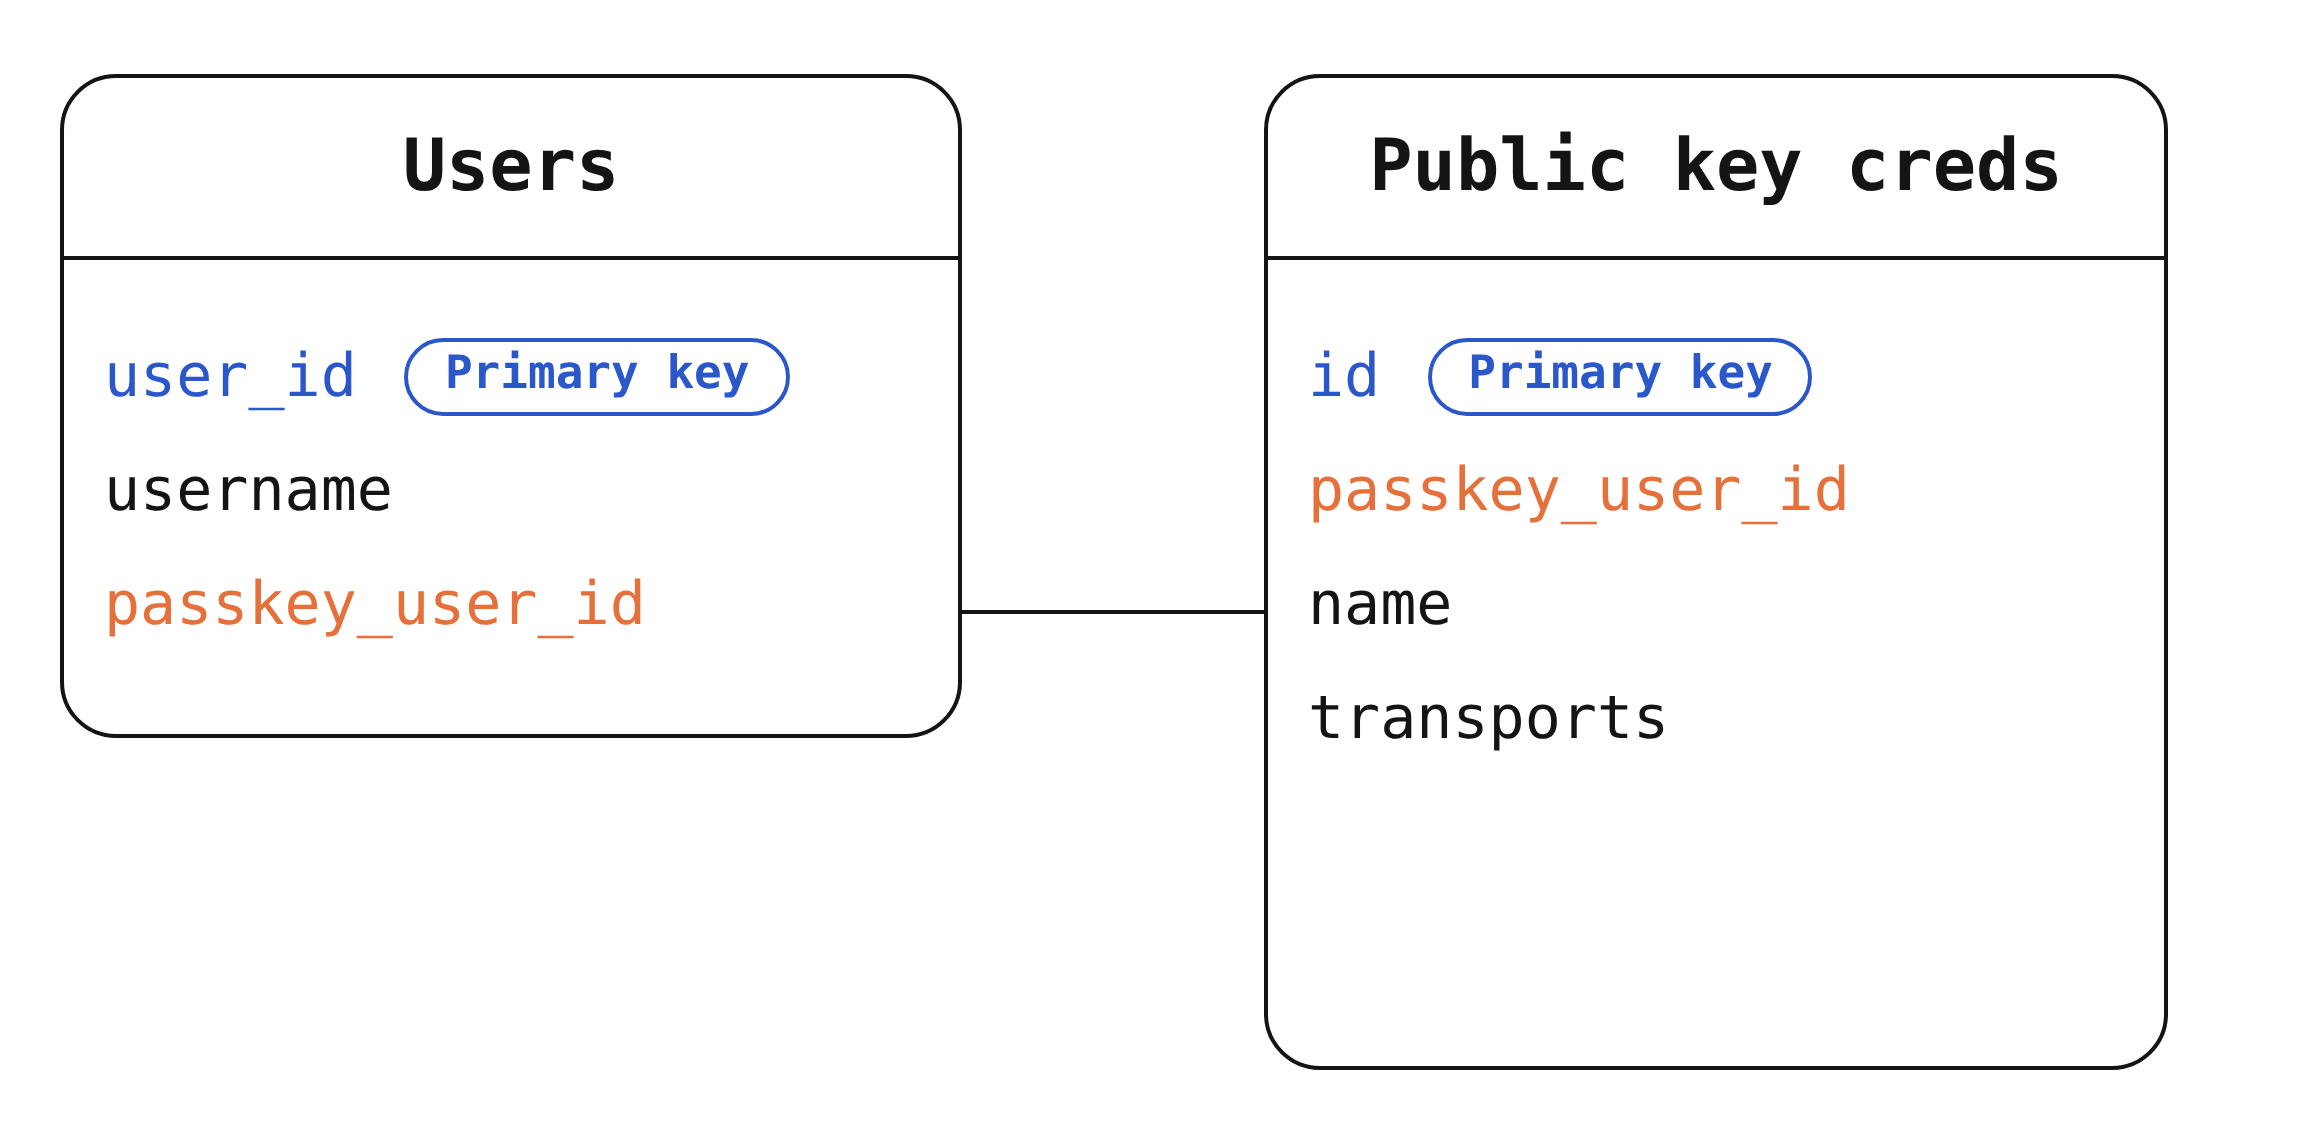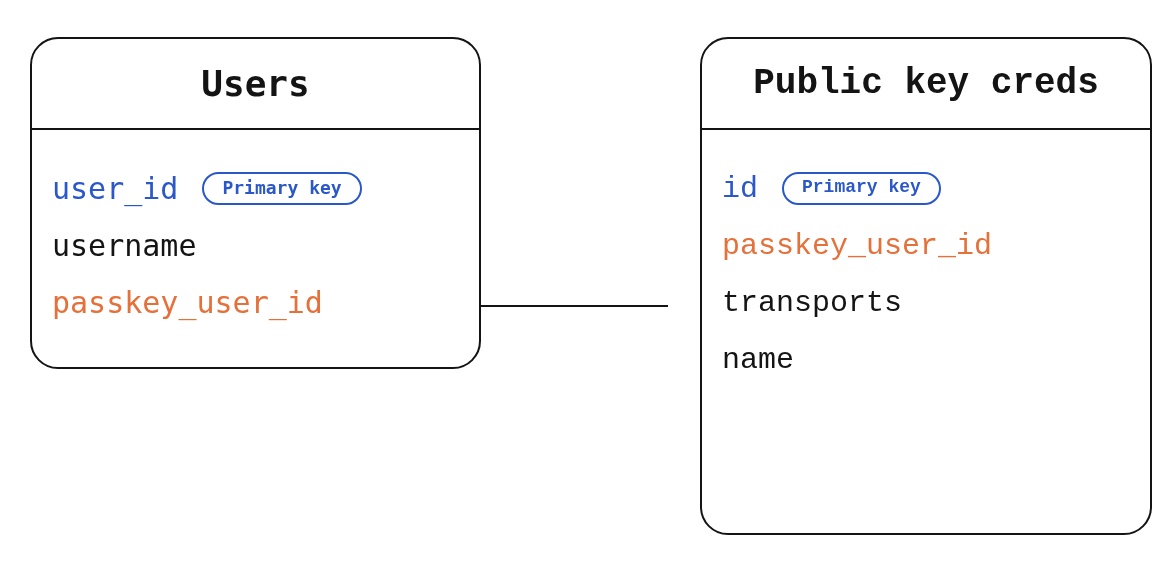--- a/index.html
+++ b/index.html
@@ -19,21 +19,21 @@
     position:absolute;left:0;top:0;width:993px;height:572px;background:var(--bg);
   }
   .table{
     position:absolute;
     background:var(--bg);
     border:2px solid var(--stroke);
     border-radius:28px;
     display:flex;flex-direction:column;
   }
   .t-users{left:30px;top:37px;width:451px;height:332px;}
-  .t-creds{left:700px;top:37px;width:452px;height:498px;font-family:Liberation Mono, monospace;}
+  .t-creds{left:632px;top:37px;width:452px;height:498px;}
   .t-head{
     height:91px;
     flex:0 0 91px;
     border-bottom:2px solid var(--stroke);
     display:flex;align-items:center;justify-content:center;
   }
   .t-title{
     font-size:36px;
     font-weight:bold;
     letter-spacing:0px;
@@ -51,21 +51,21 @@
   }
   .fname{font-size:30px;}
   .c-default{color:var(--ink);}
   .c-blue{color:var(--blue);}
   .c-orange{color:var(--orange);}
   .badge{
     display:inline-flex;align-items:center;justify-content:center;
     border:2px solid var(--blue);
     border-radius:999px;
     color:var(--blue);
-    font-size:18px;
+    font-size:23px;
     font-weight:bold;
     padding:4px 18px 6px 18px;
     line-height:1.1;
     white-space:nowrap;
   }
   .connector{
     position:absolute;
     left:481px;top:305px;width:187px;height:2px;
     background:var(--stroke);
   }
@@ -101,21 +101,21 @@
     </header>
     <div class="t-body">
       <div class="row">
         <span class="fname c-blue">id</span>
         <span class="badge">Primary key</span>
       </div>
       <div class="row">
         <span class="fname c-orange">passkey_user_id</span>
       </div>
       <div class="row">
-        <span class="fname c-default">transports</span>
+        <span class="fname c-default">name</span>
       </div>
       <div class="row">
-        <span class="fname c-default">name</span>
+        <span class="fname c-default">transports</span>
       </div>
     </div>
   </section>
 
 </div>
 
 </body></html>

